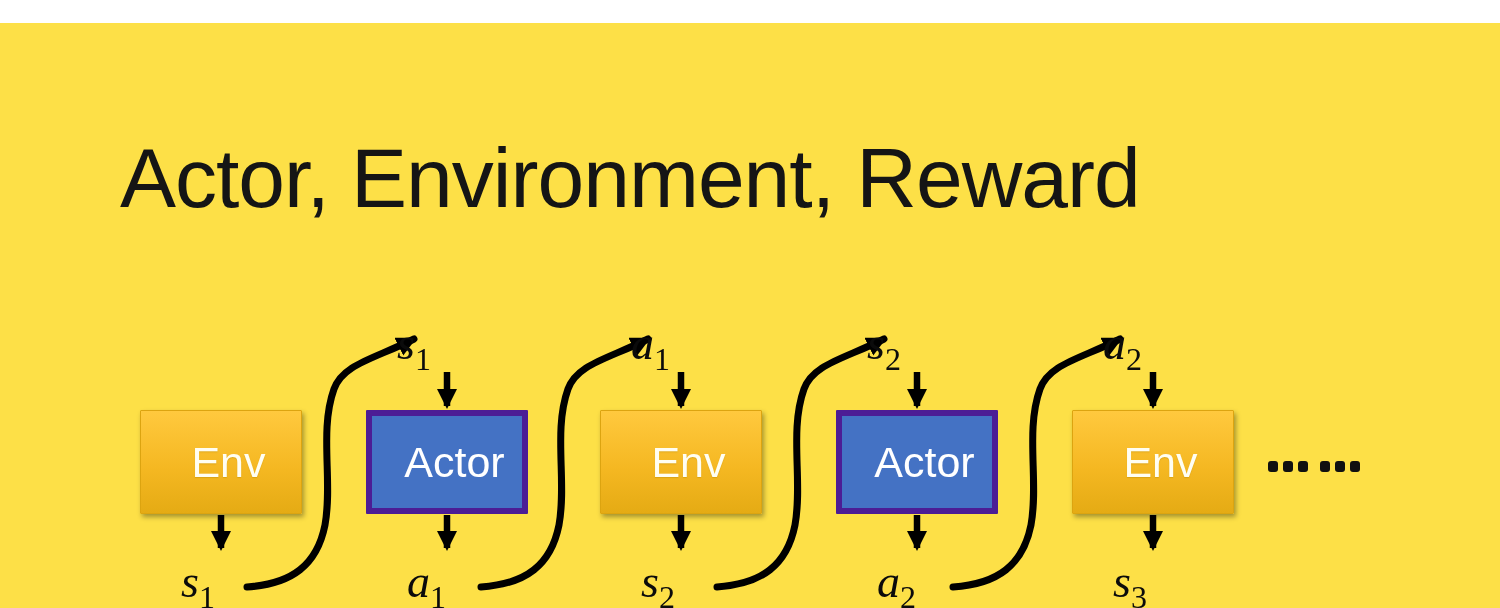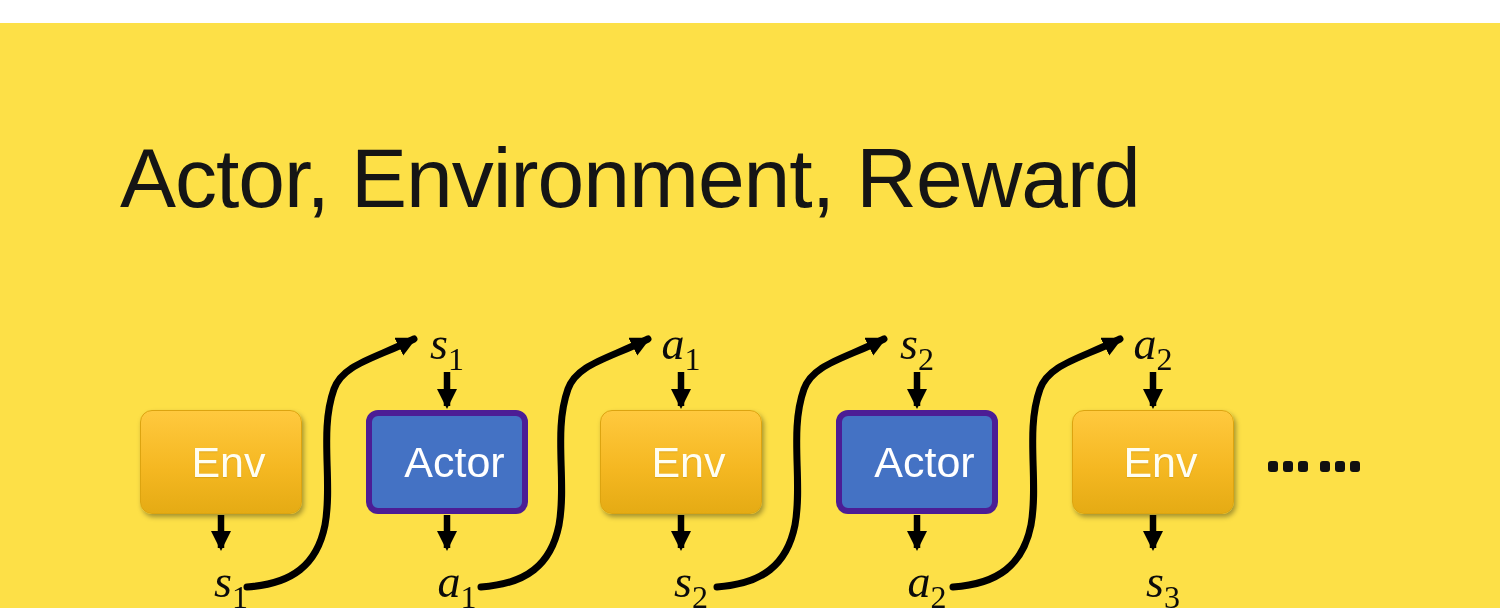--- a/index.html
+++ b/index.html
@@ -28,39 +28,39 @@
     pointer-events:none;
   }
   .box{
     position:absolute;
     top:387px;
     width:162px;height:104px;
     box-sizing:border-box;
     display:flex;align-items:center;justify-content:center;
     font-size:43px;
     line-height:1;
-    border-radius:12px;
+    border-radius:1px;
     padding-left:15px;
   }
   .box.env{
     background:linear-gradient(180deg,#FFC93E 0%,#F5B822 55%,#E5AB14 100%);
     border:1px solid #DCA410;
     color:#FFFEF2;
     box-shadow:2px 3px 5px rgba(0,0,0,0.35);
     text-shadow:0 1px 1px rgba(190,140,0,0.45);
   }
   .box.actor{
     background:#4472C4;
     border:6px solid #4c1d95;
     color:#FFFFFF;
   }
   .mlabel{
     position:absolute;
     width:100px;
-    text-align:center;
+    text-align:left;
     white-space:nowrap;
     color:#0b0b0b;
     line-height:1;
   }
   .mlabel .mvar{
     font-family:"Liberation Serif", serif;
     font-style:italic;
     font-size:46px;
   }
   .mlabel .msub{

